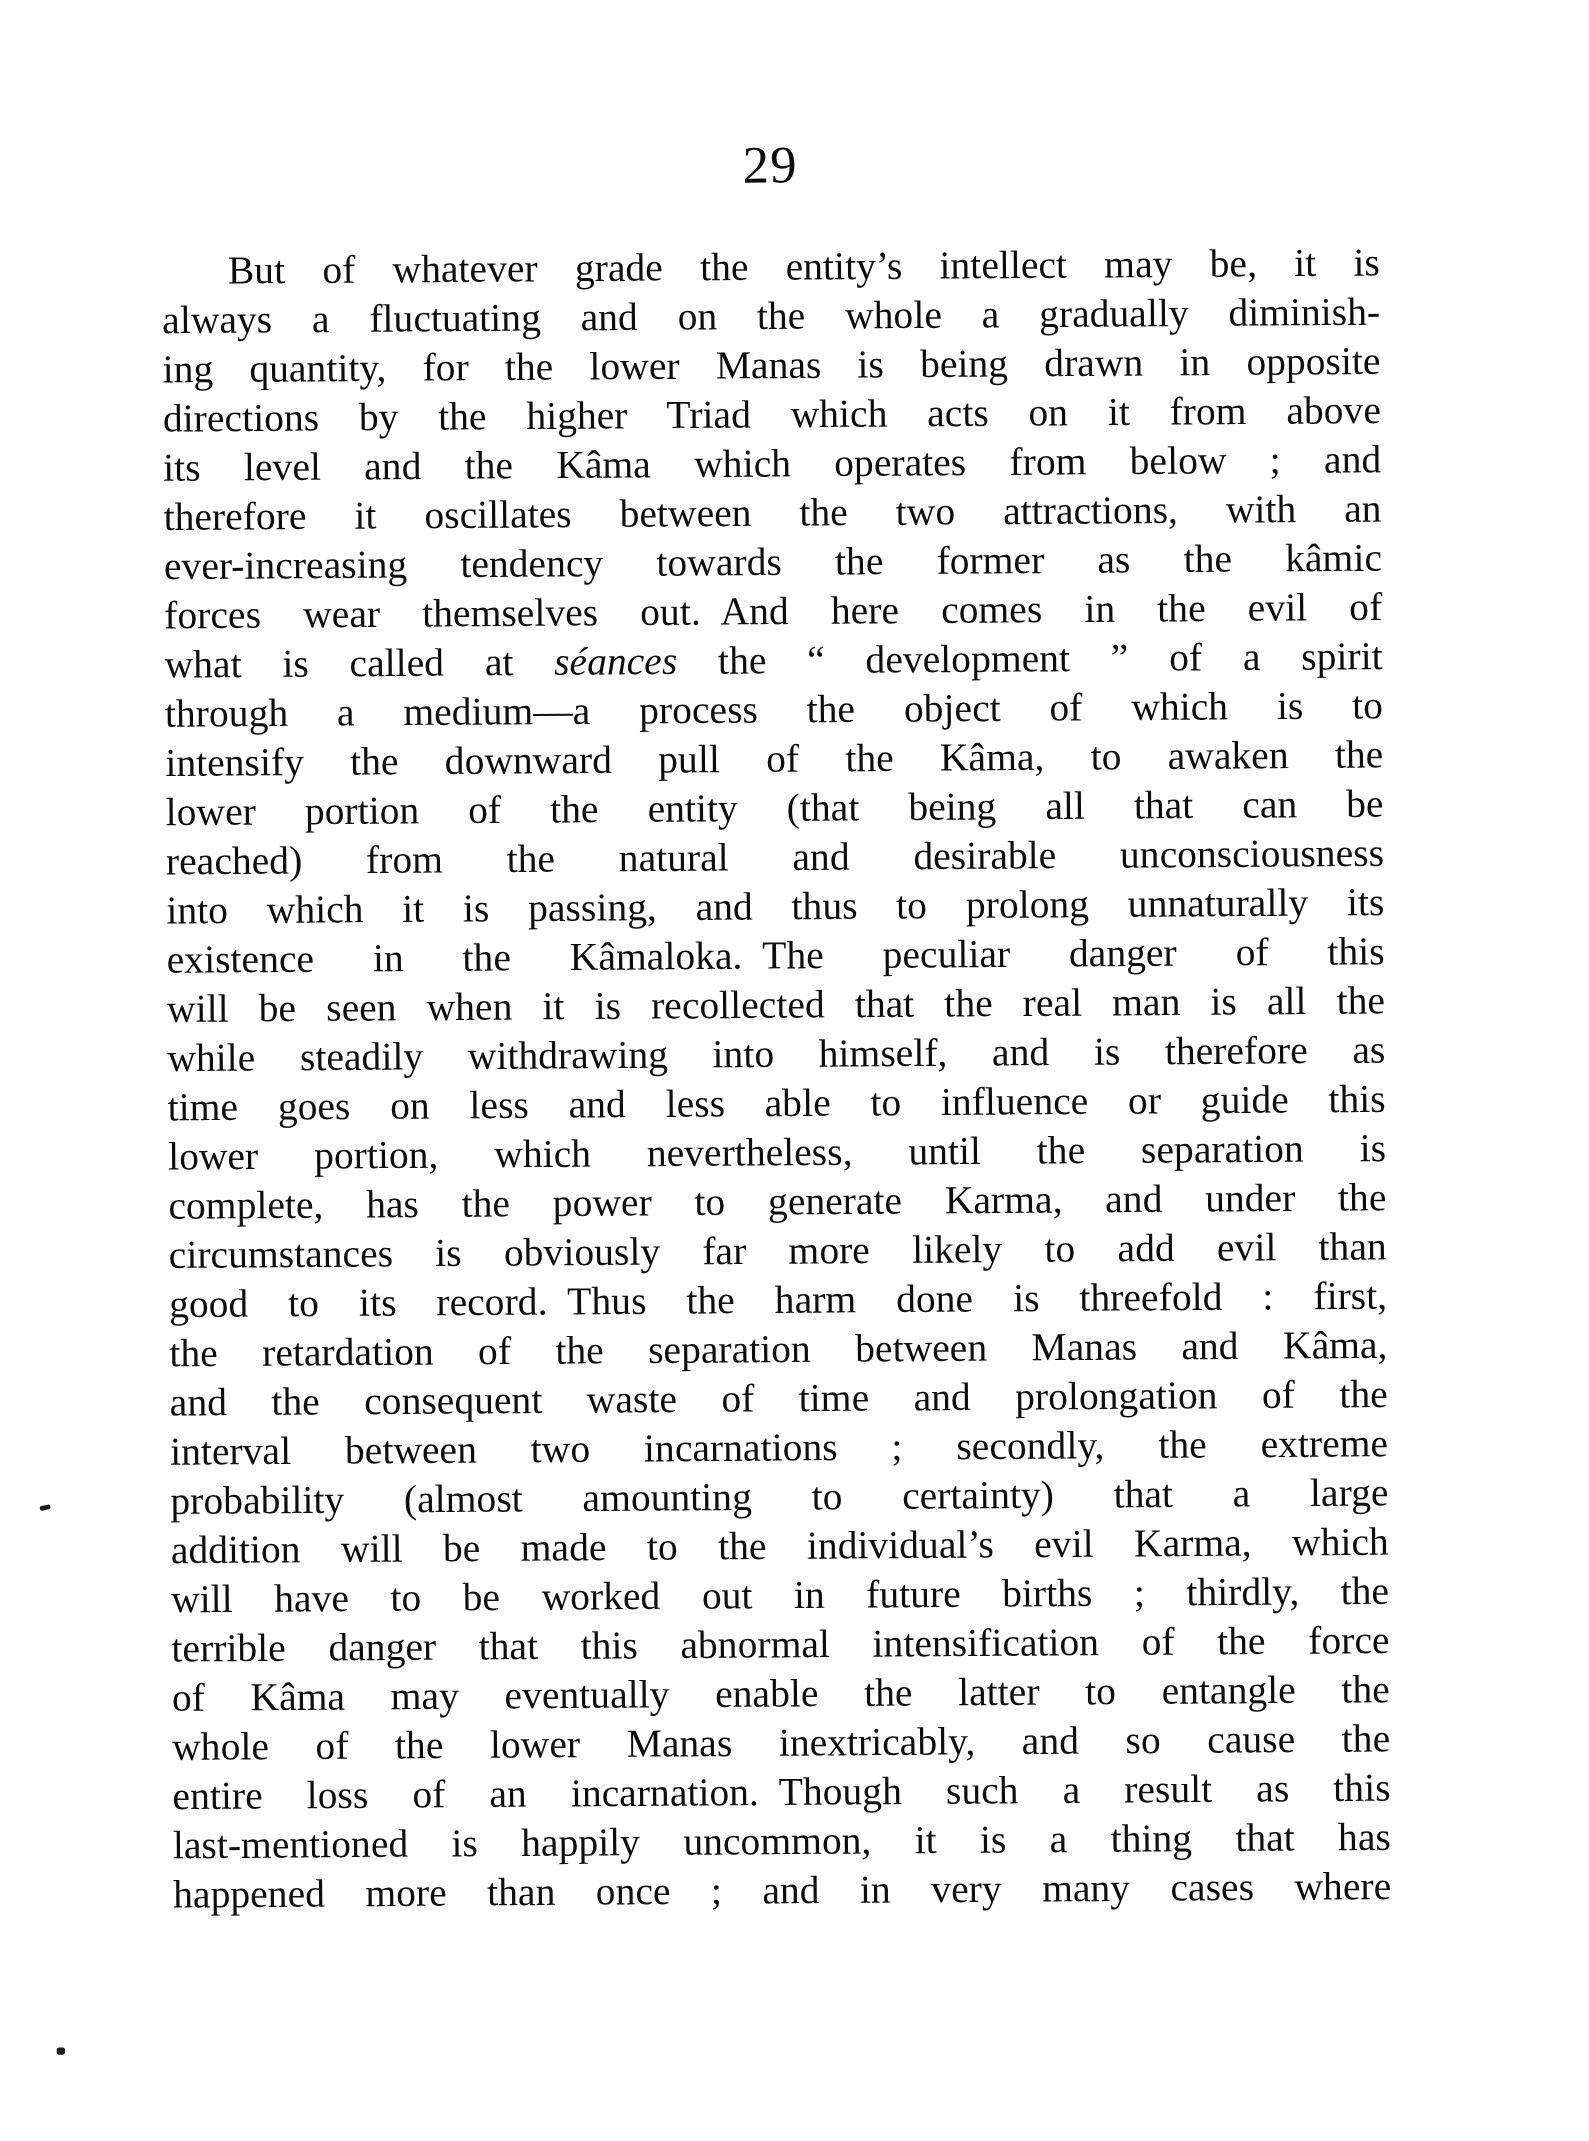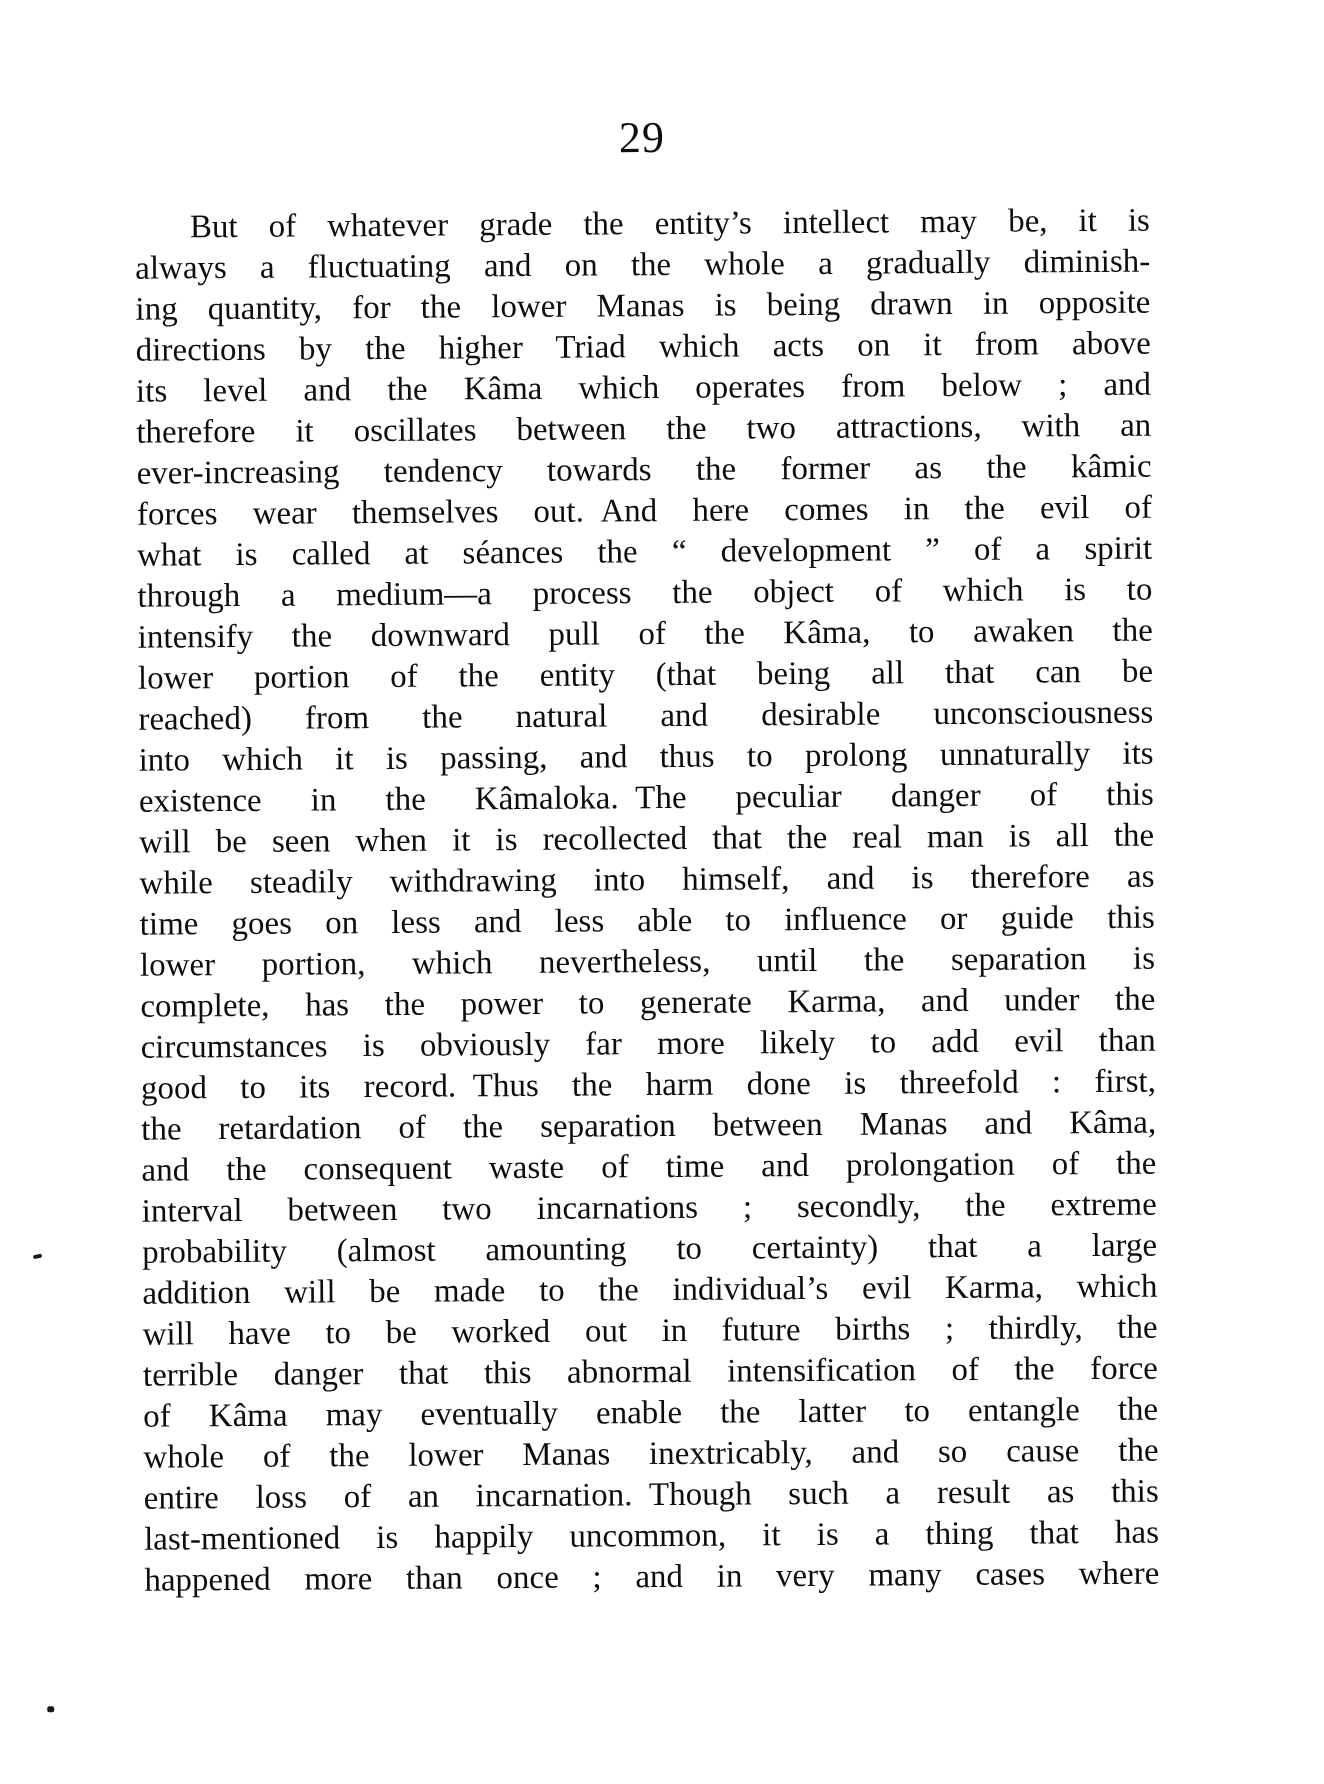--- a/index.html
+++ b/index.html
@@ -38,20 +38,21 @@
   .line {
     text-align: justify;
     text-align-last: justify;
     -moz-text-align-last: justify;
     height: 41px;
   }
   .line.indent {
     padding-left: 55px;
   }
   .it {
+    font-style: italic;
   }
   .speck {
     position: absolute;
     background: #1a1a1a;
     border-radius: 2px;
   }
   .speck.s1 {
     left: 26px;
     top: 1250px;
     width: 9px;

